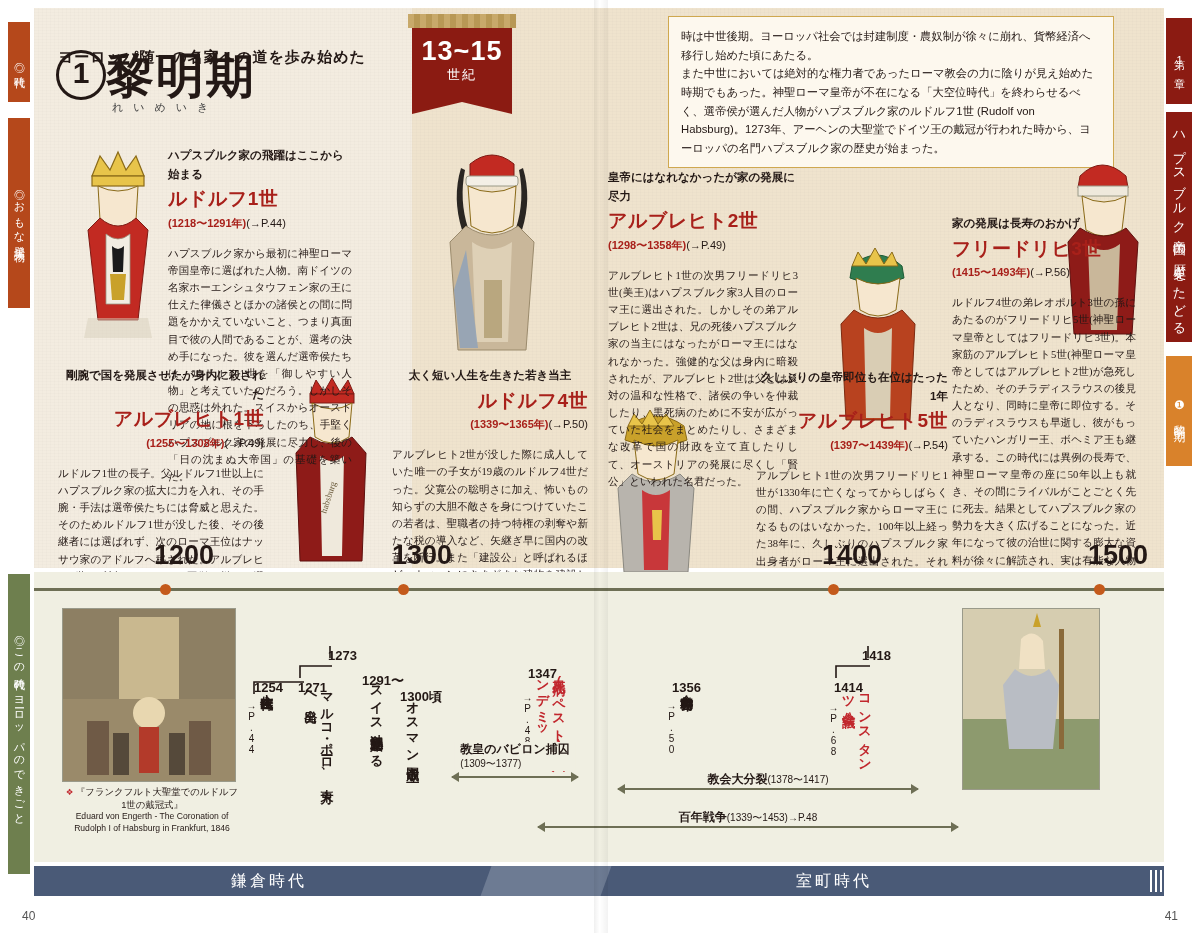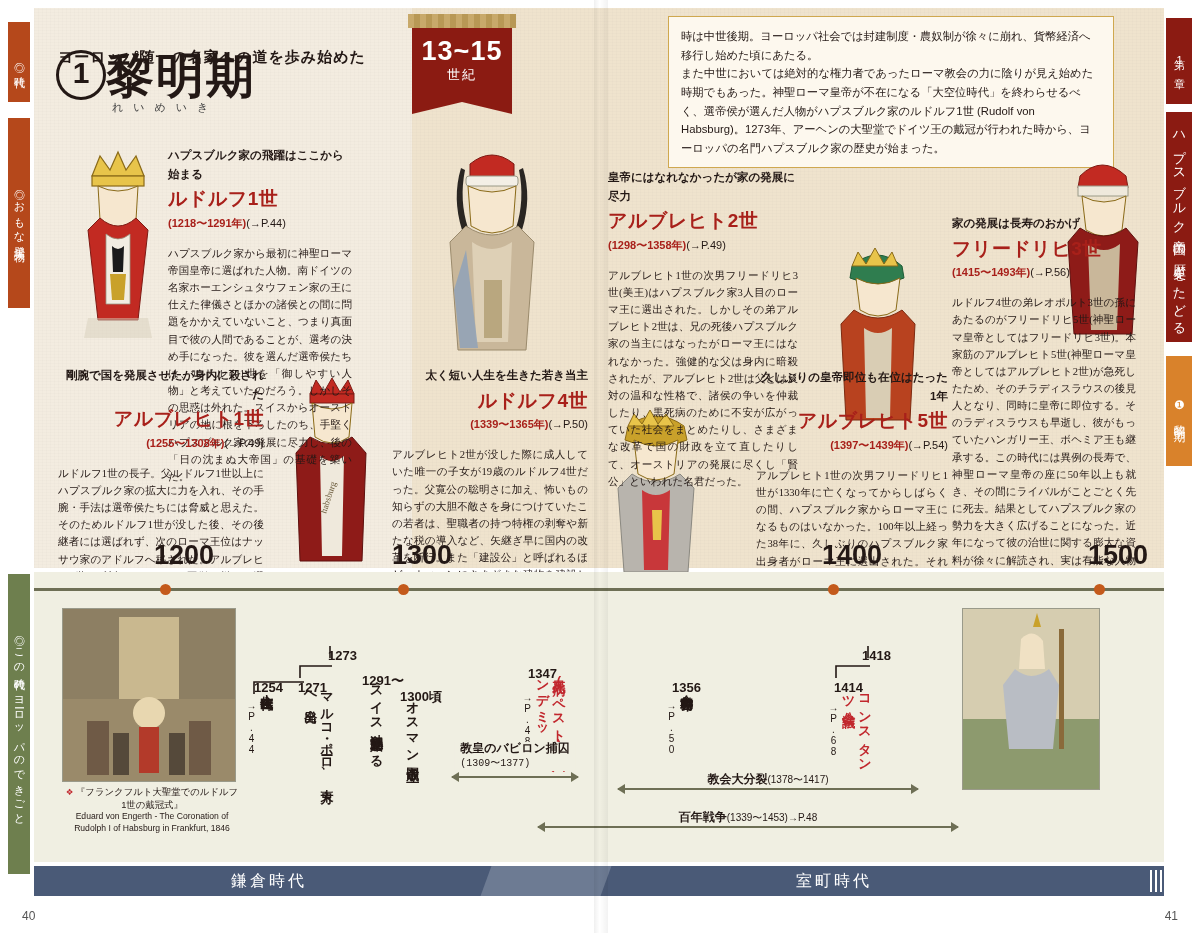--- a/index.html
+++ b/index.html
@@ -235,21 +235,21 @@
   </div>
 
   <div class="card" style="left:58px;top:366px;width:206px;">
     <div class="ttl" style="text-align:right">剛腕で国を発展させたが身内に殺された</div>
     <div class="name" style="text-align:right">アルブレヒト1世</div>
     <div class="yr" style="text-align:right"><span>(1255〜1308年)</span><span class="pg">(→P.49)</span></div>
     <p>ルドルフ1世の長子。父ルドルフ1世以上にハプスブルク家の拡大に力を入れ、その手腕・手法は選帝侯たちには脅威と思えた。そのためルドルフ1世が没した後、その後継者には選ばれず、次のローマ王位はナッサウ家のアドルフへ移された。アルブレヒト1世は反対することなく臣従を誓い、選帝侯たちを安堵させた。ところがローマ王になったアドルフは先王以上に自家の拡大に力を入れたために選帝侯と対立。結局廃位されることになり、アルブレヒト1世が次のローマ王に選出された。</p>
   </div>
 
   <div class="card" style="left:392px;top:366px;width:196px;">
-    <div class="ttl" style="text-align:right">太く短い人生を生きた若き当主</div>
+    <div class="ttl" style="text-align:center">太く短い人生を生きた若き当主</div>
     <div class="name" style="text-align:right">ルドルフ4世</div>
     <div class="yr" style="text-align:right"><span>(1339〜1365年)</span><span class="pg">(→P.50)</span></div>
     <p>アルブレヒト2世が没した際に成人していた唯一の子女が19歳のルドルフ4世だった。父寛公の聡明さに加え、怖いもの知らずの大胆不敵さを身につけていたこの若者は、聖職者の持つ特権の剥奪や新たな税の導入など、矢継ぎ早に国内の改革を断行。また「建設公」と呼ばれるほど、ウィーンにさまざまな建物を建設した。さらにチロルを獲得するなど、26歳の若さで没するまでの短い間で驚くほど多くのことを成し遂げた。なかでも時の神聖ローマ皇帝カール4世に送った「大特許状」は、後年ハプスブルク家の運命を変えることになった。</p>
   </div>
 
   <div class="card" style="left:756px;top:368px;width:192px;">
     <div class="ttl" style="text-align:right">久しぶりの皇帝即位も在位はたった1年</div>
     <div class="name" style="text-align:right">アルブレヒト5世</div>
     <div class="yr" style="text-align:right"><span>(1397〜1439年)</span><span class="pg">(→P.54)</span></div>
     <p>アルブレヒト1世の次男フリードリヒ1世が1330年に亡くなってからしばらくの間、ハプスブルク家からローマ王になるものはいなかった。100年以上経った38年に、久しぶりのハプスブルク家出身者がローマ王に選出された。それがアルブレヒト5世だった。ローマ王としては「アルブレヒト2世」なのだが、三代前に同名が亡くなるのが亡くなっていて、ここでは5世と記す。ハンガリー王とボヘミア王にもなり、「これかるだ」というときに病没。在位はたった1年。</p>
@@ -318,21 +318,21 @@
   </div>
   <svg style="position:absolute;left:832px;top:644px;" width="44" height="58">
     <path d="M36 2 L36 14" stroke="#231815" stroke-width="1.6" fill="none"></path>
     <path d="M4 34 L4 22 L38 22" stroke="#231815" stroke-width="1.6" fill="none"></path>
   </svg>
   <div class="vlabel red" style="position:absolute;left:840px;top:686px;height:94px;">コンスタンツ公会議</div>
   <div class="vsmall" style="position:absolute;left:828px;top:702px;">→P.68</div>
 
   <div class="arrow-row" style="left:452px;top:768px;width:126px;">
     <div class="arrow-line"></div>
-    <div class="arrow-cap" style="top:-26px;line-height:1.2;font-family:Liberation Mono, monospace;">
+    <div class="arrow-cap" style="top:-26px;line-height:1.2;">
       <span>教皇のバビロン捕囚</span><br><span class="sm">(1309〜1377)</span>
     </div>
   </div>
 
   <div class="arrow-row" style="left:618px;top:780px;width:300px;">
     <div class="arrow-line"></div>
     <div class="arrow-cap">
       <span>教会大分裂</span><span class="sm">(1378〜1417)</span>
     </div>
   </div>

